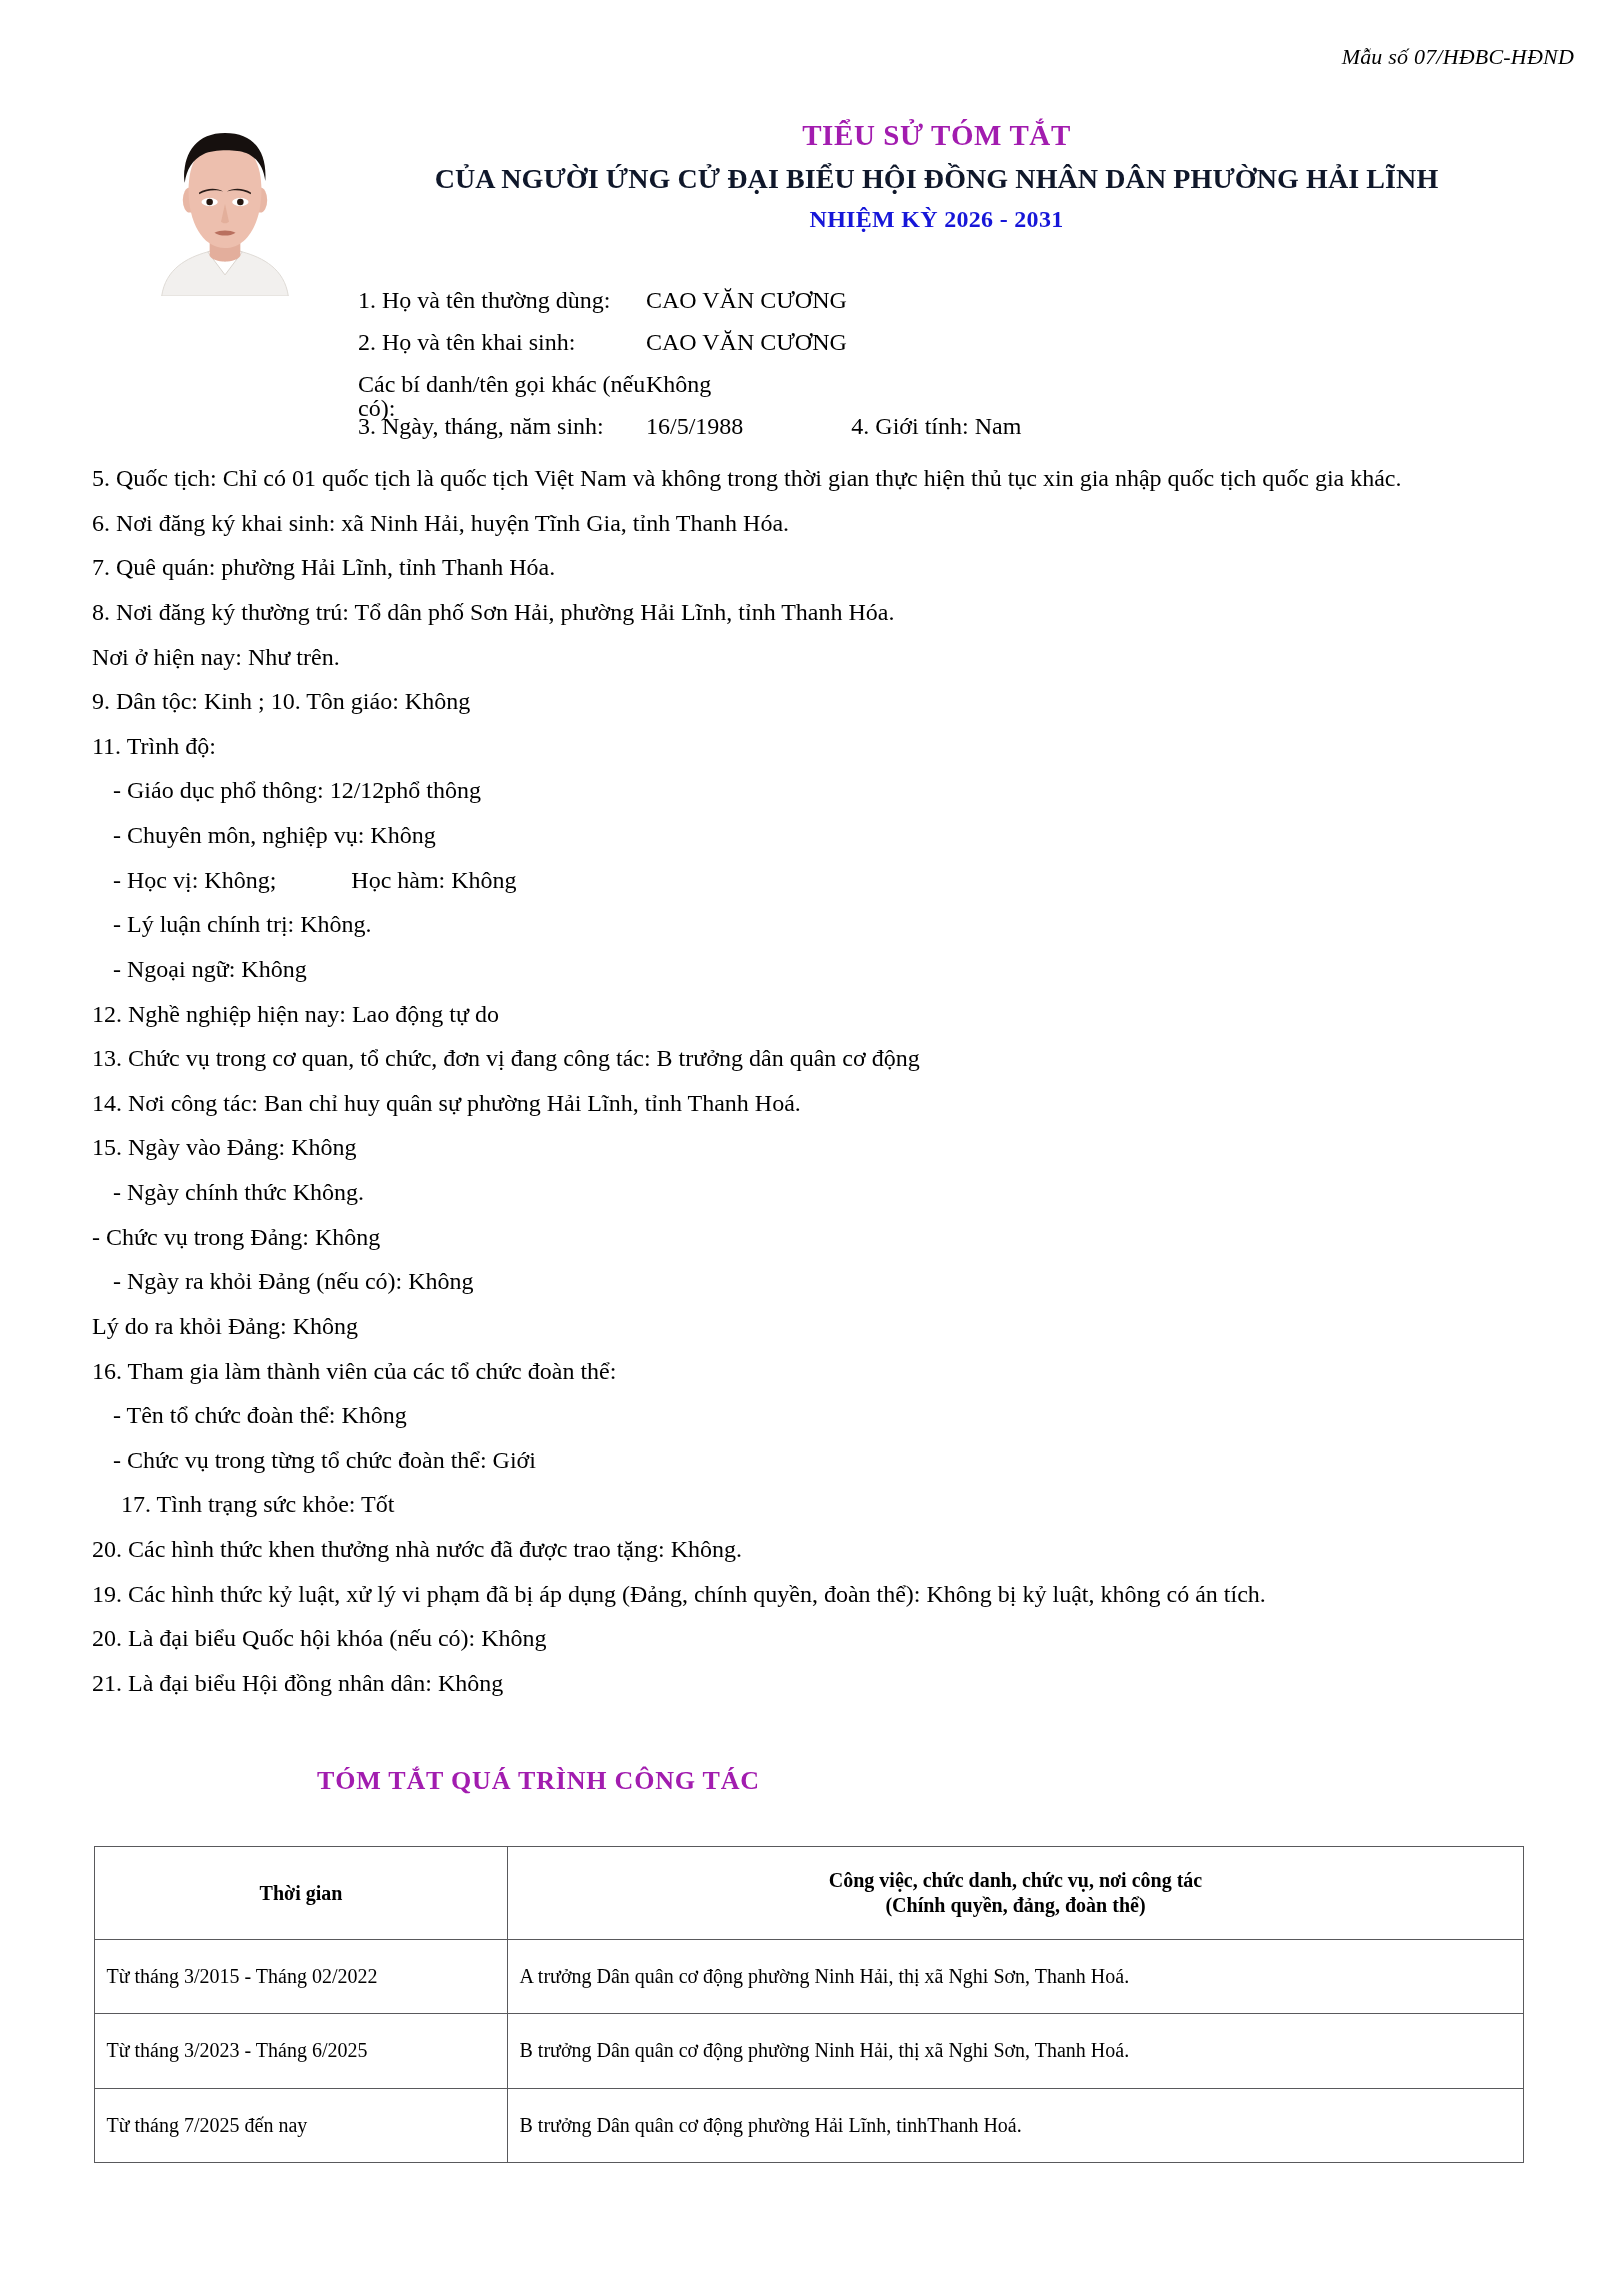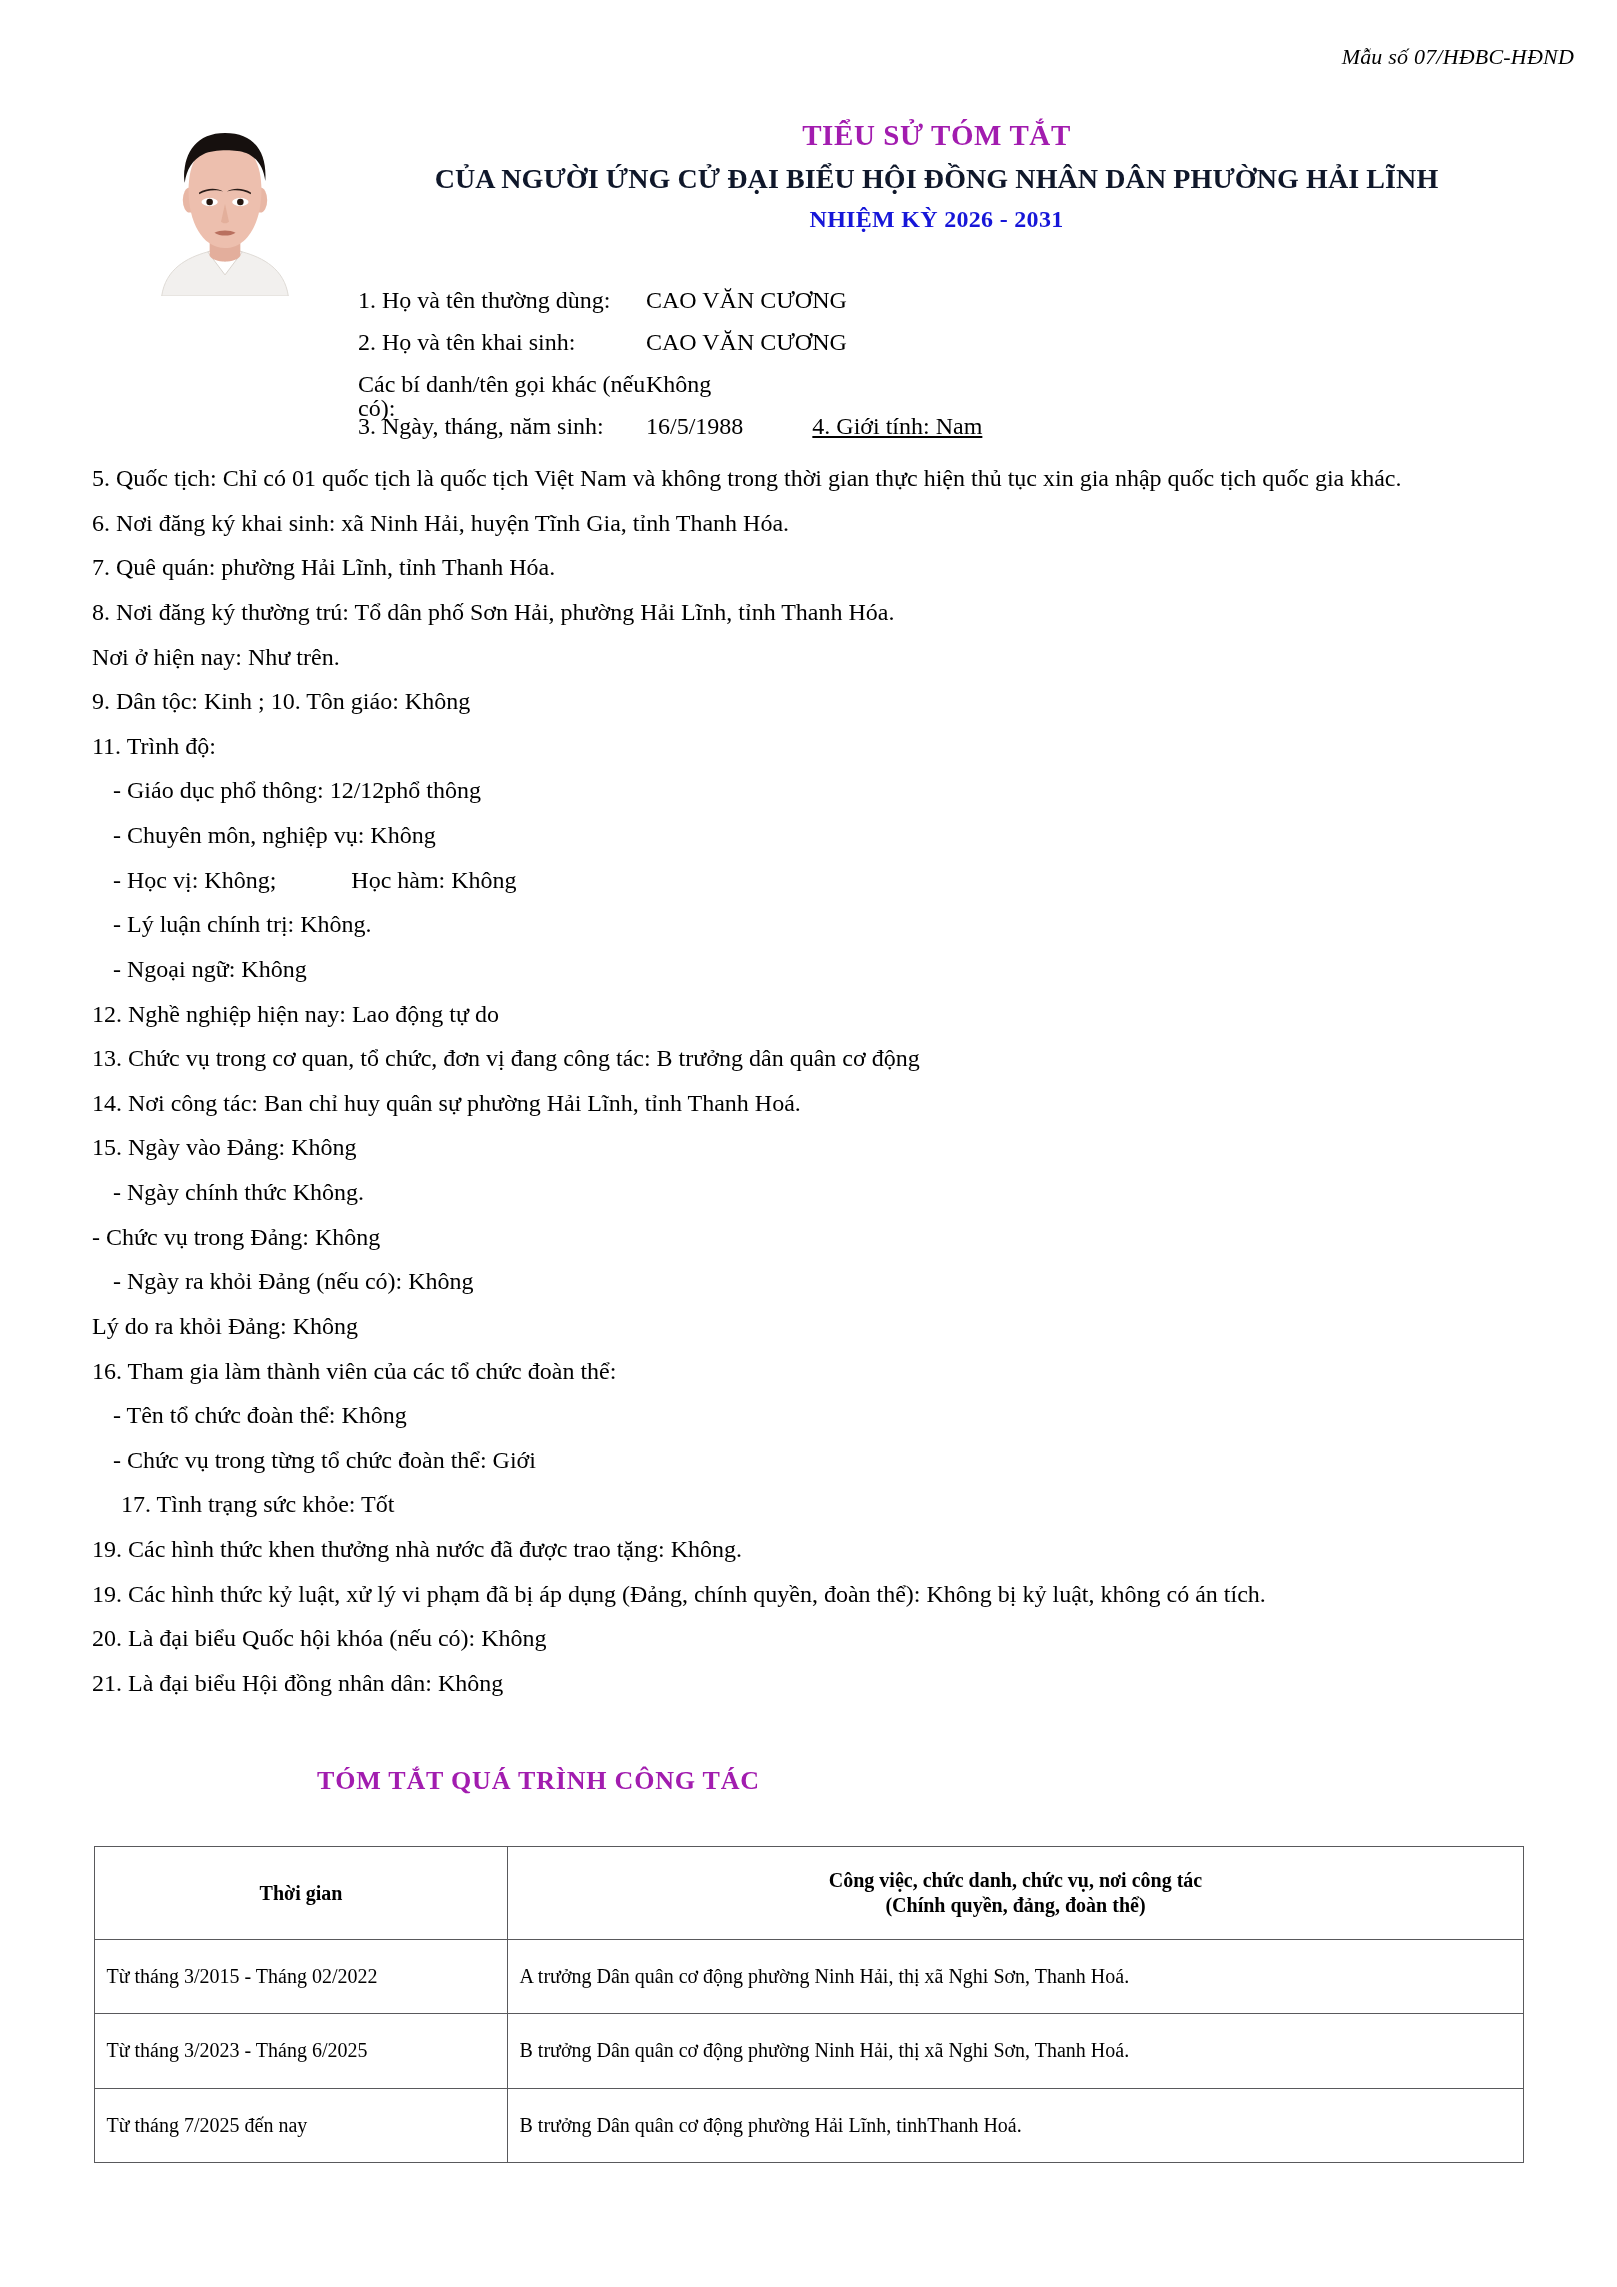--- a/index.html
+++ b/index.html
@@ -91,21 +91,21 @@
     line-height: 1.0;
   }
   .ident-row {
     display: flex;
     align-items: baseline;
     height: 42px;
   }
   .ident-label { width: 288px; flex: 0 0 288px; }
   .ident-label.wide { width: 288px; flex: 0 0 288px; }
   .ident-value { flex: 0 0 auto; }
-  .ident-tail { margin-left: 69px; text-decoration: underline; }
+  .ident-tail { margin-left: 108px; }
 
   
   .body-list {
     position: absolute;
     left: 92px;
     top: 463px;
     width: 1441px;
     font-size: 24px;
   }
   .line {
@@ -240,21 +240,21 @@
     <p class="line">14. Nơi công tác: Ban chỉ huy quân sự phường Hải Lĩnh, tỉnh Thanh Hoá.</p>
     <p class="line">15. Ngày vào Đảng: Không</p>
     <p class="line indent1">- Ngày chính thức Không.</p>
     <p class="line">- Chức vụ trong Đảng: Không</p>
     <p class="line indent1">- Ngày ra khỏi Đảng (nếu có): Không</p>
     <p class="line">Lý do ra khỏi Đảng: Không</p>
     <p class="line">16. Tham gia làm thành viên của các tổ chức đoàn thể:</p>
     <p class="line indent1">- Tên tổ chức đoàn thể: Không</p>
     <p class="line indent1">- Chức vụ trong từng tổ chức đoàn thể: Giới</p>
     <p class="line indent2">17. Tình trạng sức khỏe: Tốt</p>
-    <p class="line">19. Các hình thức khen thưởng nhà nước đã được trao tặng: Không.</p>
+    <p class="line">20. Các hình thức khen thưởng nhà nước đã được trao tặng: Không.</p>
     <p class="line">19. Các hình thức kỷ luật, xử lý vi phạm đã bị áp dụng (Đảng, chính quyền, đoàn thể): Không bị kỷ luật, không có án tích.</p>
     <p class="line">20. Là đại biểu Quốc hội khóa (nếu có): Không</p>
     <p class="line">21. Là đại biểu Hội đồng nhân dân: Không</p>
   </div>
 
   <div class="work-title">TÓM TẮT QUÁ TRÌNH CÔNG TÁC</div>
 
   <table class="work-table">
     <colgroup>
       <col class="c-time">

